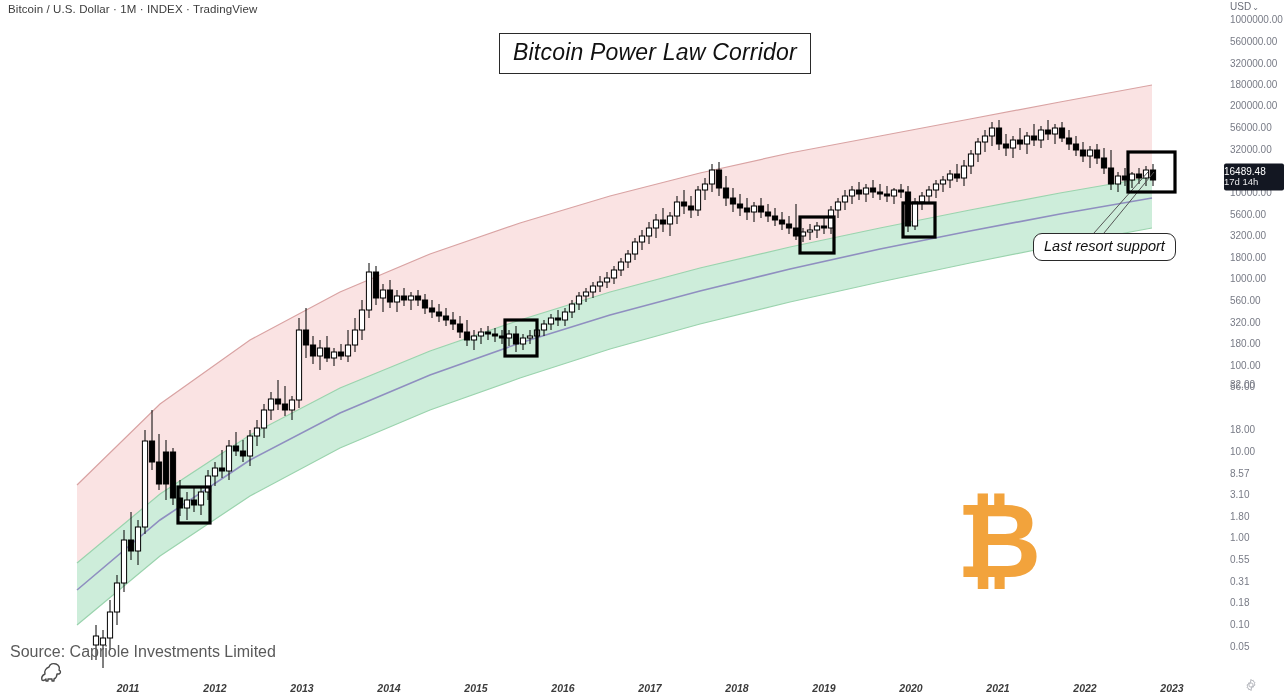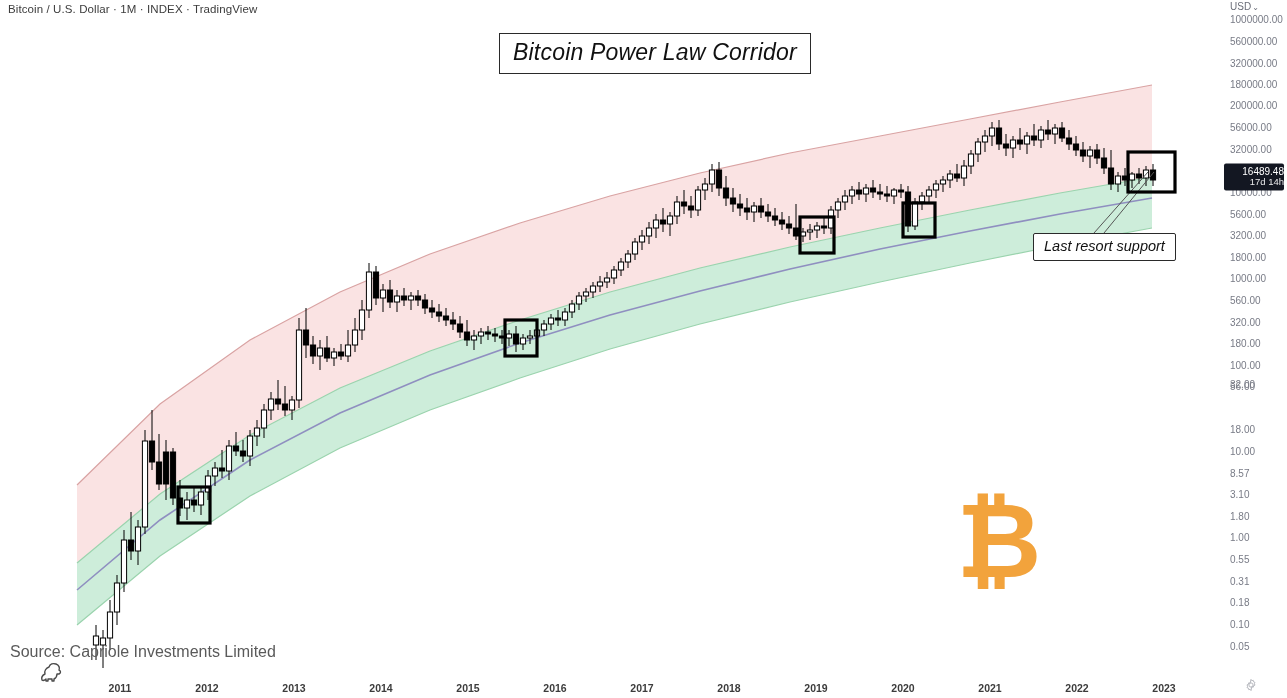--- a/index.html
+++ b/index.html
@@ -30,48 +30,48 @@
     position:absolute;left:8px;top:1px;font-size:10px;color:#6a6d78;white-space:nowrap;
   }
   .axis-currency .caret{font-size:8px;margin-left:1px;}
   .tick{
     position:absolute;left:8px;font-size:10px;color:#787b86;white-space:nowrap;
     transform:translateY(-50%);
   }
   .price-badge{
     position:absolute;left:2px;width:60px;
     background:#131722;color:#ffffff;border-radius:2px;
-    padding:2px 0 3px 0;text-align:right;line-height:1.12;
+    padding:2px 0 3px 0;text-align:left;line-height:1.12;
     transform:translateY(-50%);z-index:6;
   }
   .price-badge .p1{font-size:10px;display:block;}
   .price-badge .p2{font-size:9.5px;display:block;color:#e8e8ea;}
   .axis-gear{
     position:absolute;left:22px;bottom:6px;width:14px;height:14px;opacity:.55;
   }
 
   
-  .time-axis{position:absolute;left:0;bottom:0;width:1222px;height:22px;}
+  .time-axis{position:absolute;left:8px;bottom:0;width:1222px;height:22px;font-style:italic;}
   .year{
     position:absolute;bottom:4px;font-size:10.5px;font-weight:bold;color:#3c3c3c;
     transform:translateX(-50%);white-space:nowrap;
   }
 
   
   .title-box{
     position:absolute;left:499px;top:33px;
     padding:5px 13px 7px 13px;
     border:1px solid #2a2a2a;background:#ffffff;
     font-size:23px;font-style:italic;color:#111;white-space:nowrap;
     letter-spacing:.2px;
   }
   .callout-box{
     position:absolute;left:1033px;top:233px;
     padding:4px 10px 6px 10px;
-    border:1.4px solid #2a2a2a;border-radius:2px;background:#ffffff;
+    border:1.4px solid #2a2a2a;border-radius:9px;background:#ffffff;
     font-size:14.5px;font-style:italic;color:#111;white-space:nowrap;z-index:5;
   }
 
   
   .watermark{
     position:absolute;left:898px;top:497px;width:202px;text-align:center;
     user-select:none;
   }
   .btc-glyph{
     display:block;font-size:104px;line-height:.86;font-weight:bold;

